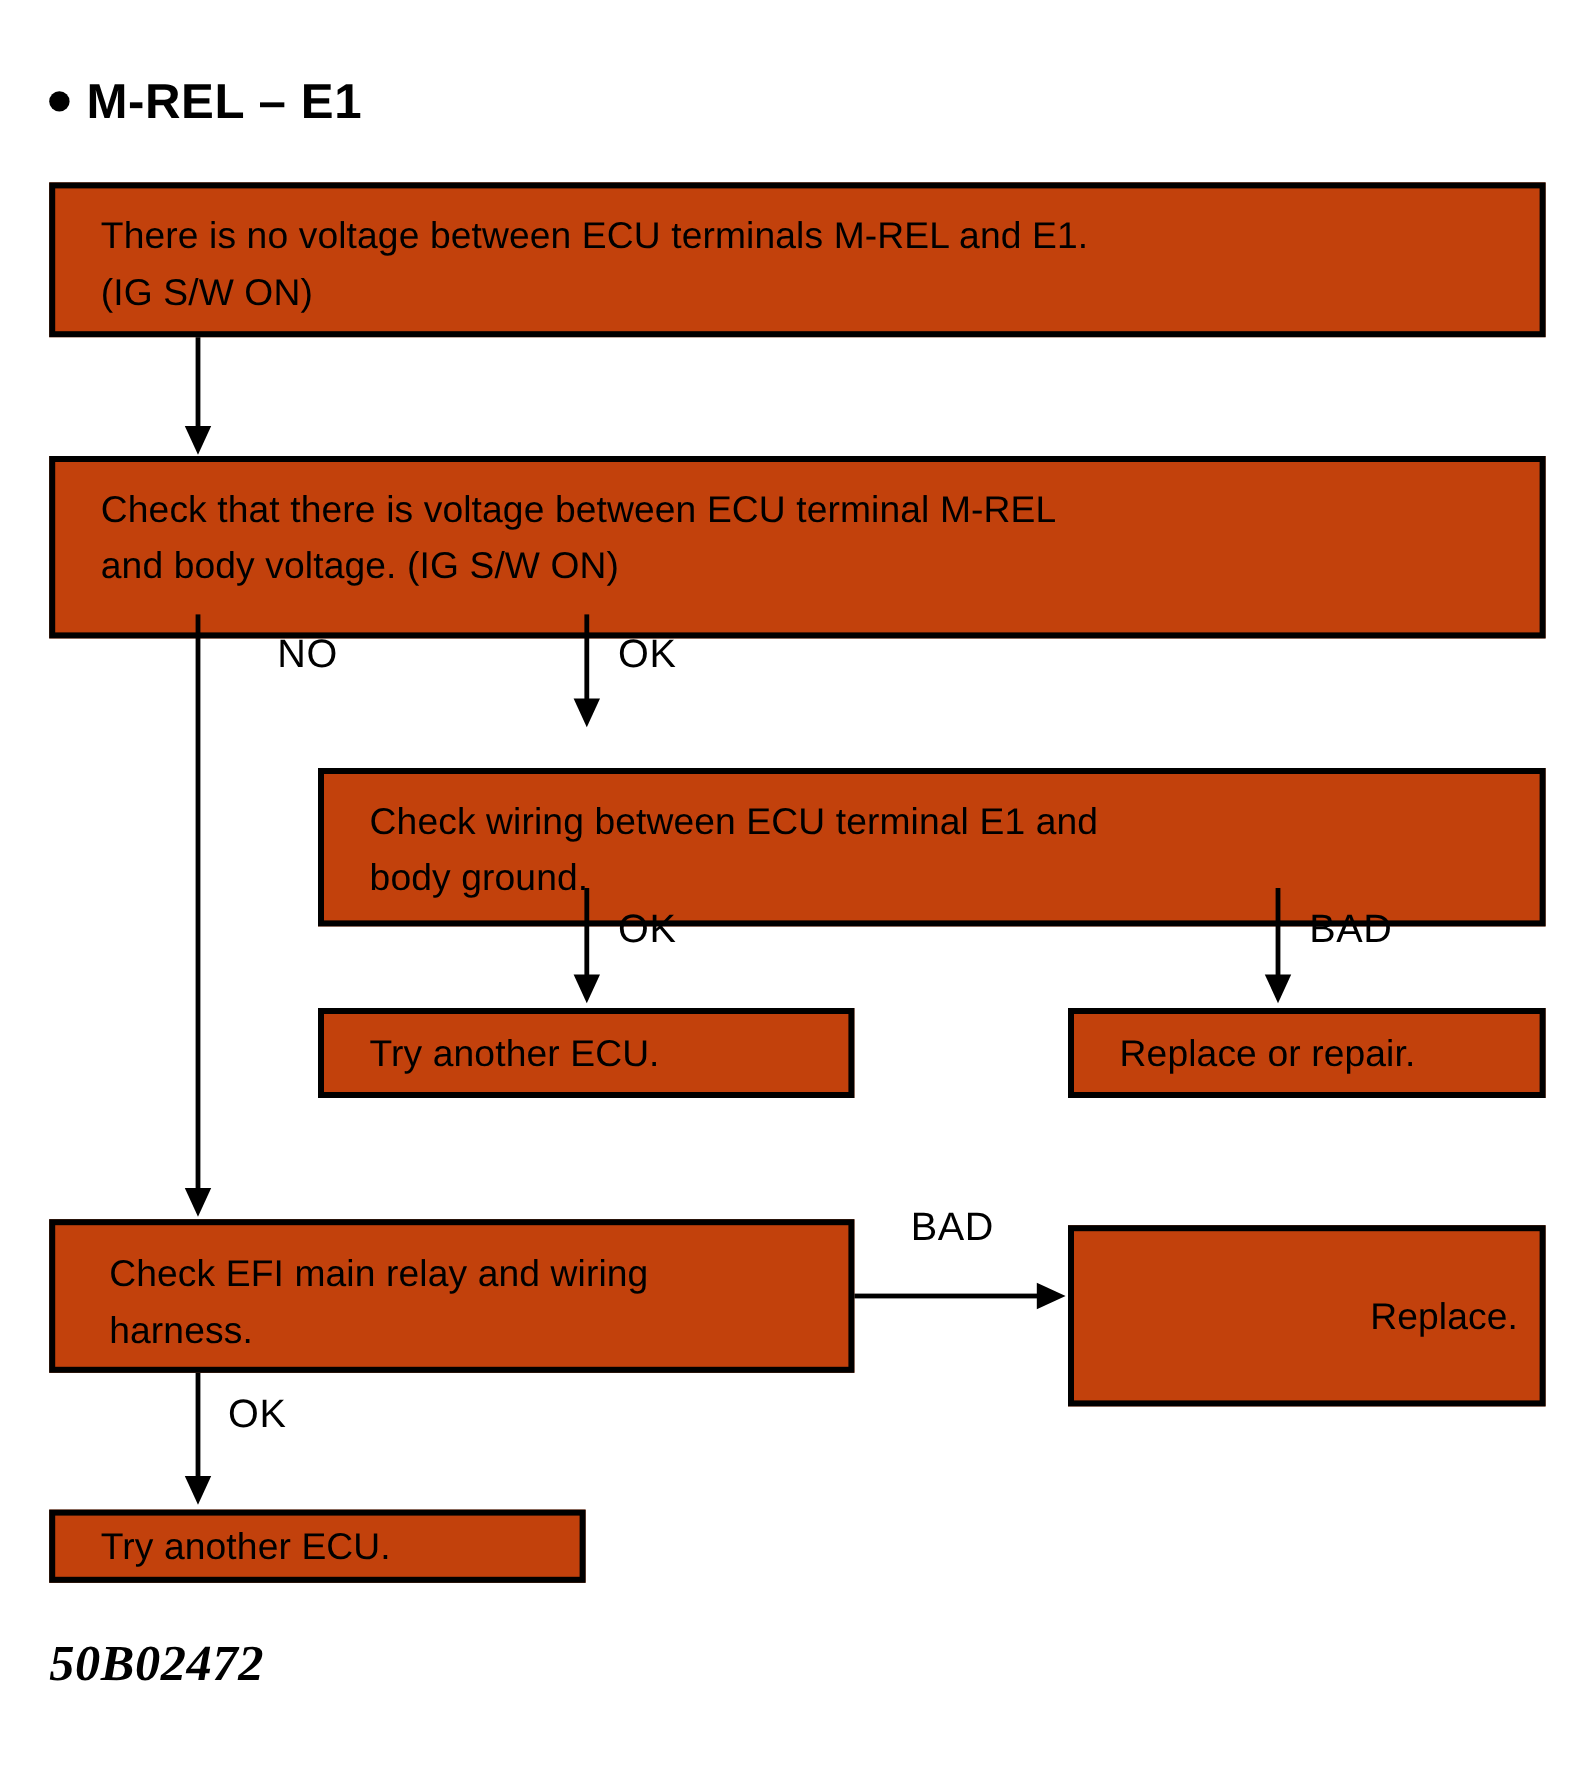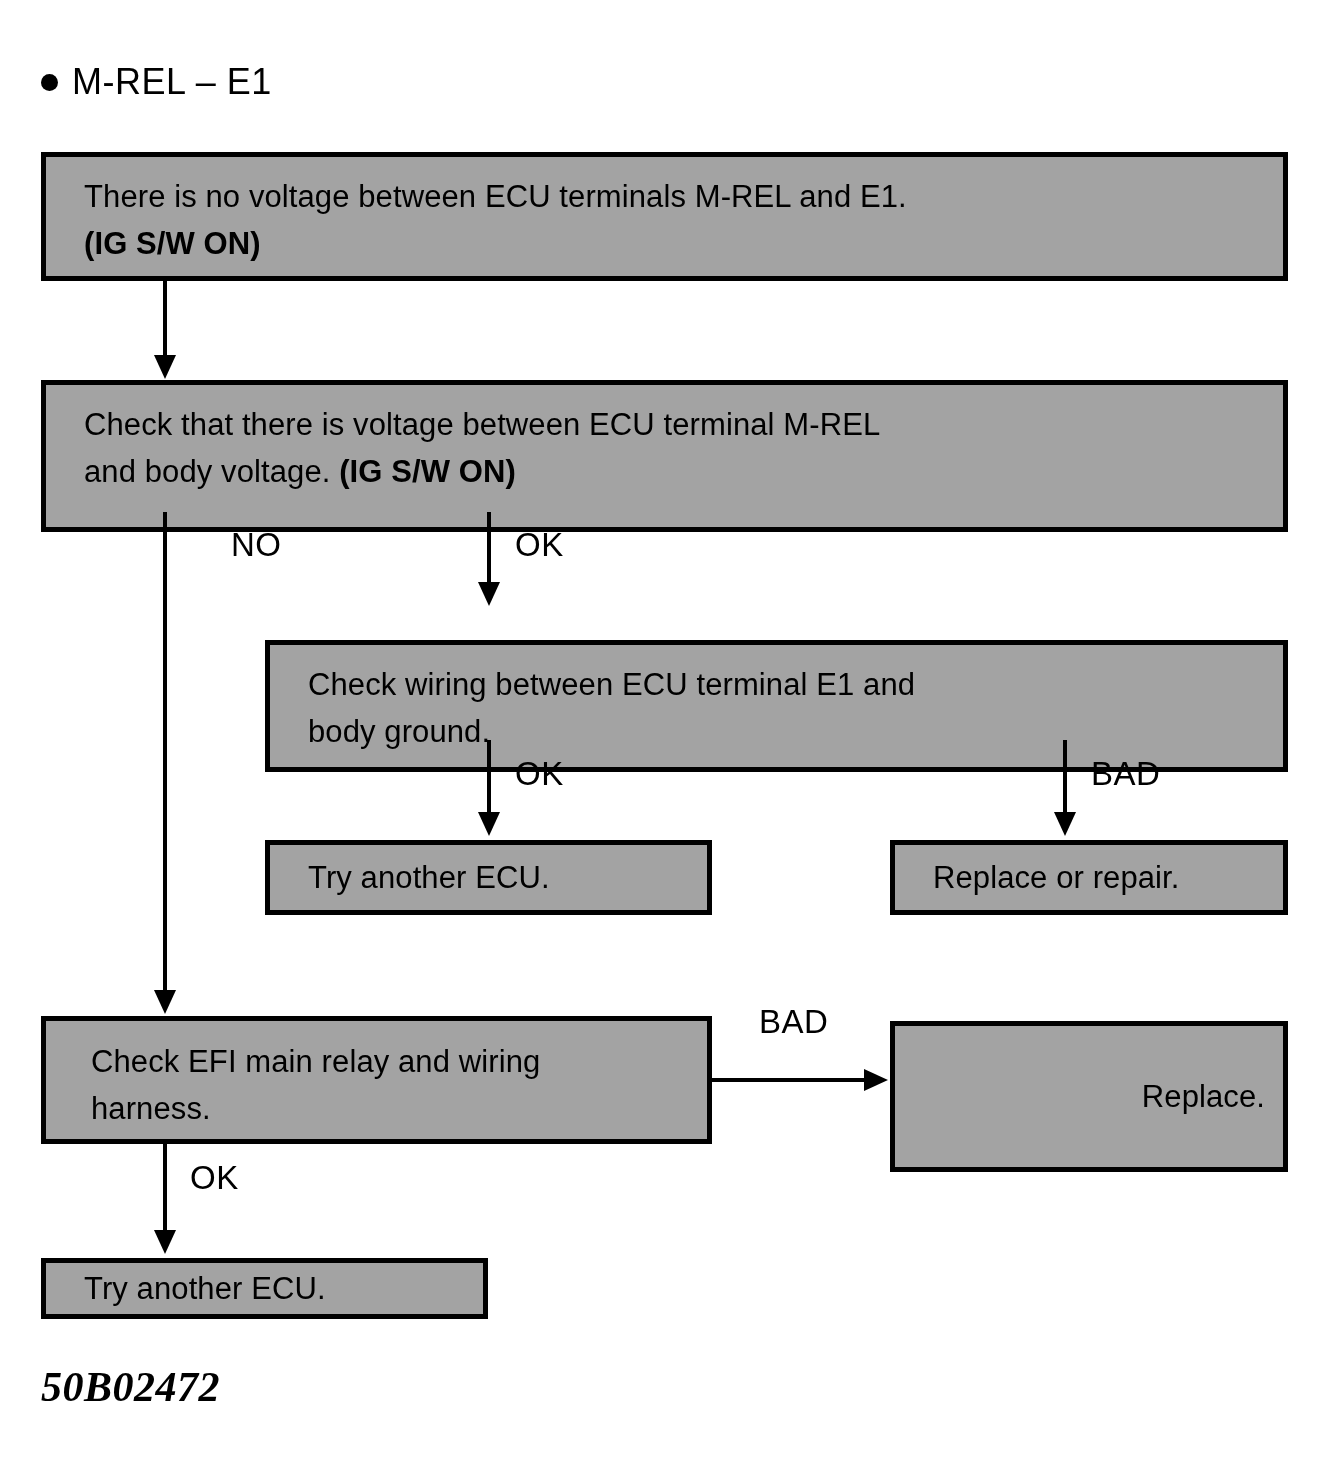--- a/index.html
+++ b/index.html
@@ -28,49 +28,49 @@
     gap: 14px;
   }
   .heading .bullet {
     width: 17px;
     height: 17px;
     border-radius: 50%;
     background: #000000;
     display: block;
   }
   .heading .htext {
-    font-size: 36px;
-    font-weight: normal;
+    font-size: 41px;
+    font-weight: bold;
     letter-spacing: 0.5px;
     white-space: nowrap;
     line-height: 1;
   }
 
   
   .box {
     position: absolute;
     box-sizing: border-box;
     border: 5px solid #000000;
-    background: #a3a3a3;
+    background: #c2410c;
   }
   .box .txt {
     position: absolute;
     left: 38px;
     right: 18px;
     top: 16px;
     font-size: 31px;
     line-height: 1.52;
     letter-spacing: 0.1px;
   }
   .box.centered .txt {
     top: 50%;
     transform: translateY(-50%);
   }
   .box .txt b {
-    font-weight: bold;
+    font-weight: normal;
   }
 
   
   .vline {
     position: absolute;
     width: 4px;
     background: #000000;
   }
   .hline {
     position: absolute;

